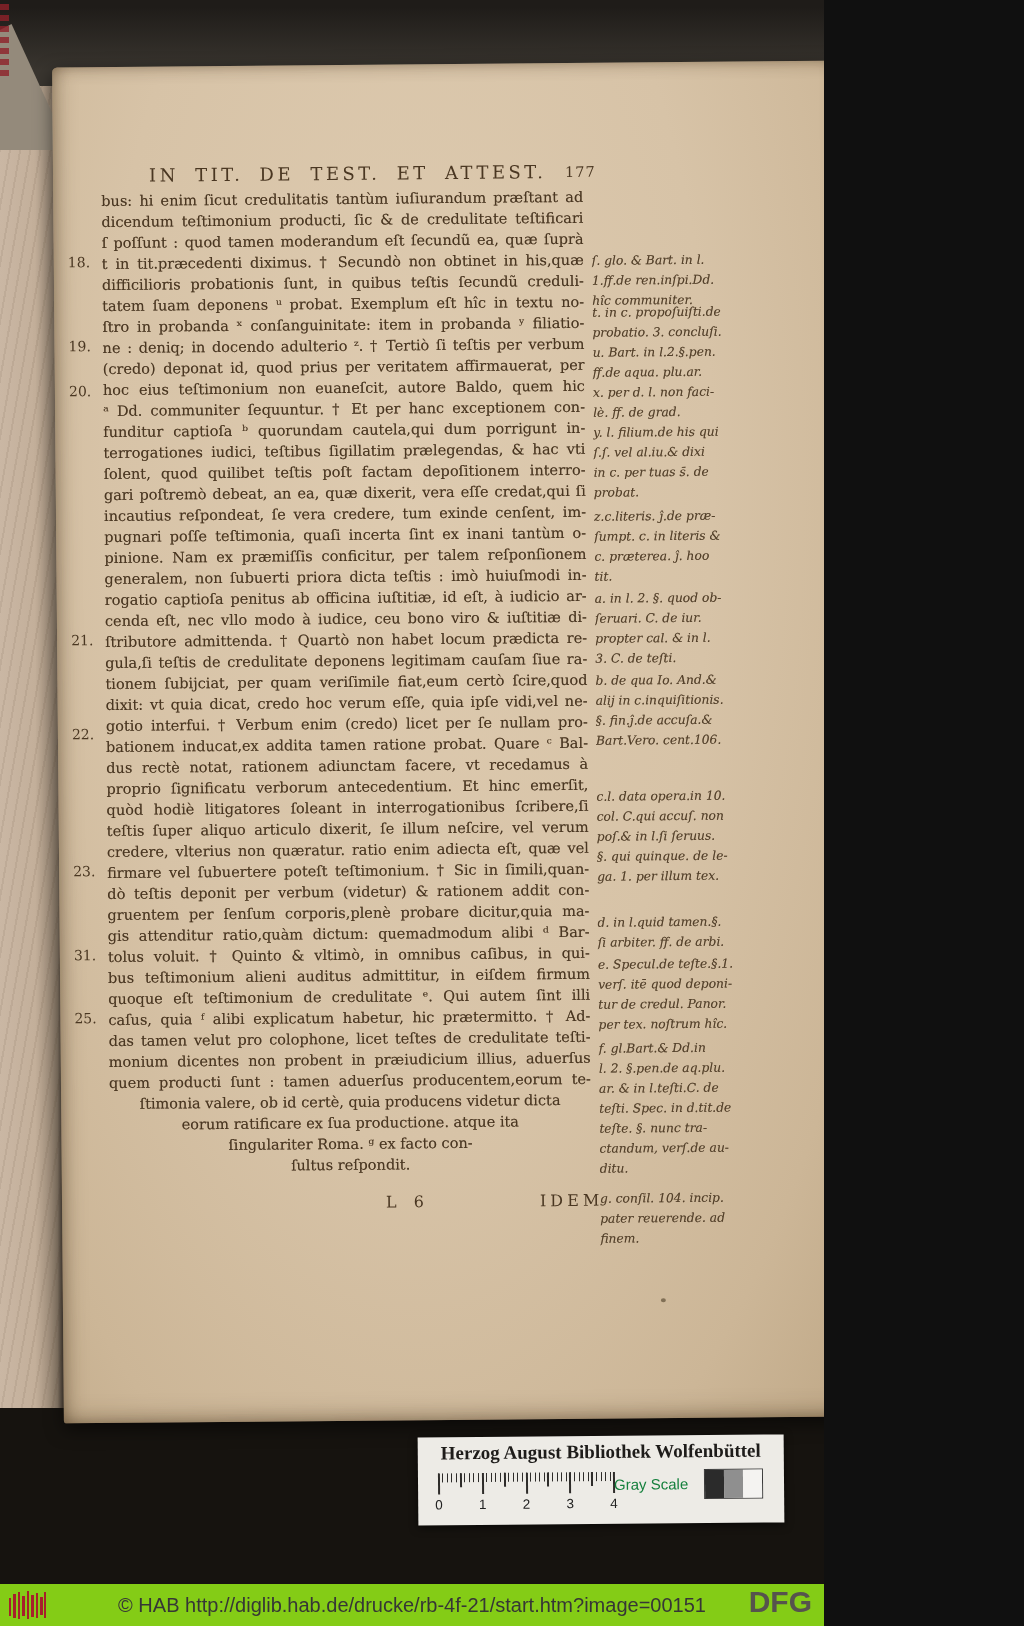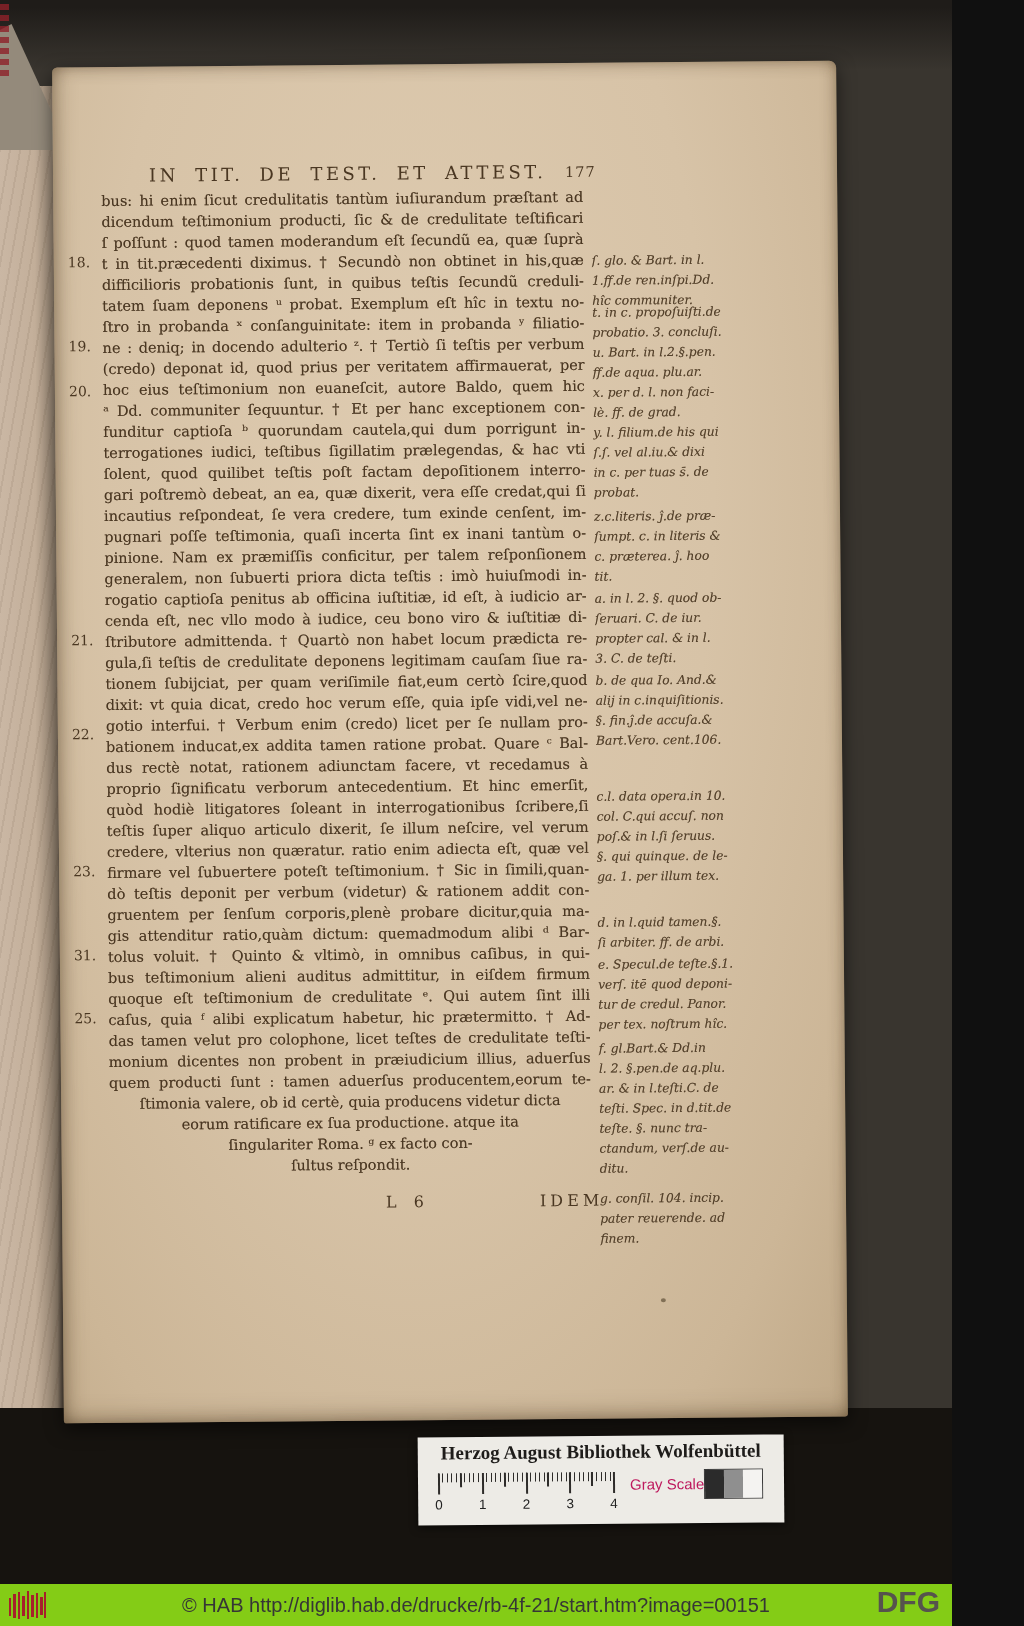--- a/index.html
+++ b/index.html
@@ -1,16 +1,16 @@
 <!DOCTYPE html>
 <html><head>
 <meta charset="utf-8">
 <style>
   html,body{margin:0;padding:0;background:#101010;}
-  .scene{position:relative;width:952px;height:1626px;background:#39352f;overflow:hidden;
+  .scene{position:relative;width:824px;height:1626px;background:#39352f;overflow:hidden;
          font-family:"DejaVu Serif",serif;}
   .top-shade{position:absolute;left:0;top:0;width:100%;height:70px;
              background:linear-gradient(180deg,#1f1c19 10%,#39352f 100%);}
   .left-stack{position:absolute;left:0;top:86px;width:64px;height:1424px;
               background:linear-gradient(90deg,#cab7a4 0%,#c3af9a 55%,#8d7d6b 90%,#473d33 100%);}
   .left-stack::after{content:"";position:absolute;inset:0;opacity:.5;filter:blur(.7px);
               background:repeating-linear-gradient(100deg,rgba(92,72,52,.20) 0 2px,transparent 2px 10px);}
   .corner{position:absolute;left:0;top:0;width:96px;height:150px;background:#948a7b;
           clip-path:polygon(0 20%,12% 16%,72% 100%,0 100%);}
   .red-marks{position:absolute;left:0;top:4px;width:9px;height:72px;opacity:.8;
@@ -49,22 +49,22 @@
   .card-title{position:absolute;left:0;top:5px;width:100%;text-align:center;font-weight:bold;
         font-size:19px;color:#1e1c1a;}
   .ruler{position:absolute;left:20px;top:36px;width:178px;height:46px;}
   .ruler-minor{position:absolute;left:0;top:0;width:176px;height:9px;
         background:repeating-linear-gradient(90deg,#2e2c2a 0 1px,rgba(0,0,0,0) 1px 4.4px);}
   .tick{position:absolute;top:0;width:2px;background:#2e2c2a;}
   .tick.major{height:21px;}
   .tick.medium{height:14px;}
   .rlabel{position:absolute;top:24px;font-family:"Liberation Sans",sans-serif;
         font-size:13.5px;color:#222;}
-  .gs-label{position:absolute;left:212px;top:40px;font-family:"Liberation Sans",sans-serif;
-        font-size:15px;color:#be185d;}
+  .gs-label{position:absolute;left:196px;top:40px;font-family:"Liberation Sans",sans-serif;
+        font-size:15px;color:#15803d;}
   .gs-squares{position:absolute;left:286px;top:34px;height:28px;display:flex;border:1px solid #3a3a3a;}
   .gs{width:19px;height:28px;}
 
   .footer{position:absolute;left:0;top:1584px;width:100%;height:42px;background:#84cc16;
           font-family:"Liberation Sans",sans-serif;}
   .footer-text{position:absolute;left:0;top:0;width:100%;height:42px;line-height:42px;
           text-align:center;font-size:20px;color:#363636;}
   .dfg{position:absolute;right:12px;top:1px;font-size:30px;font-weight:bold;color:#56534d;}
   .hab-logo{position:absolute;left:8px;top:6px;}
 </style>

